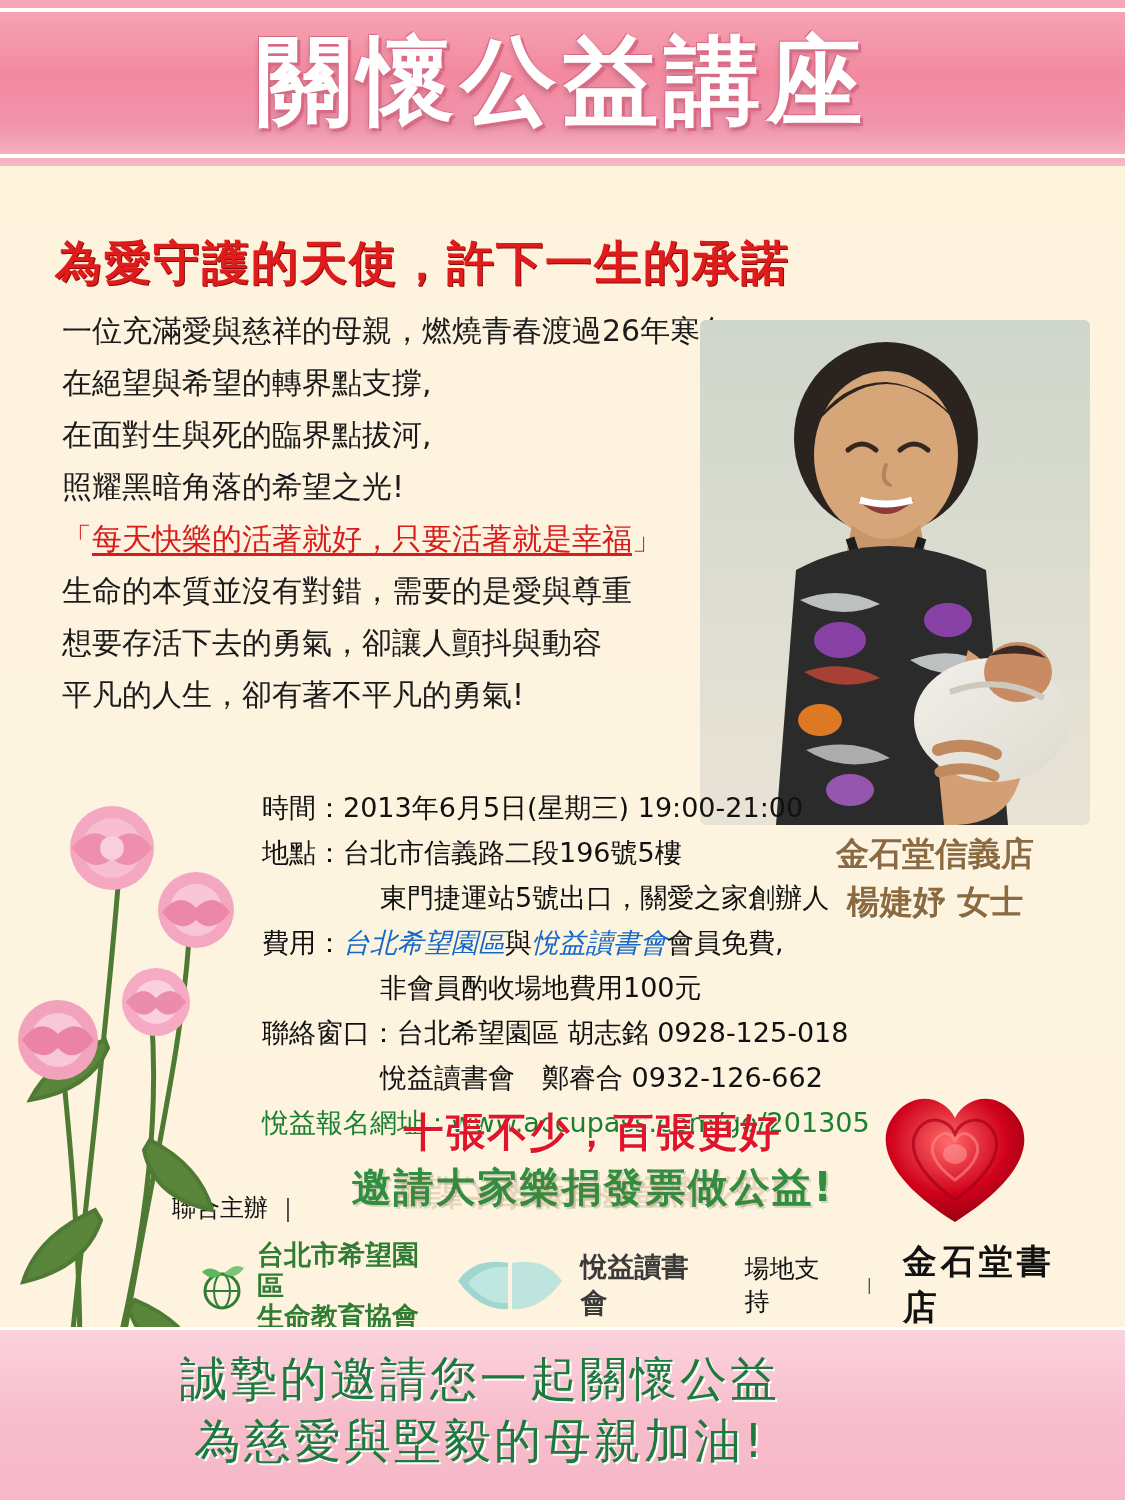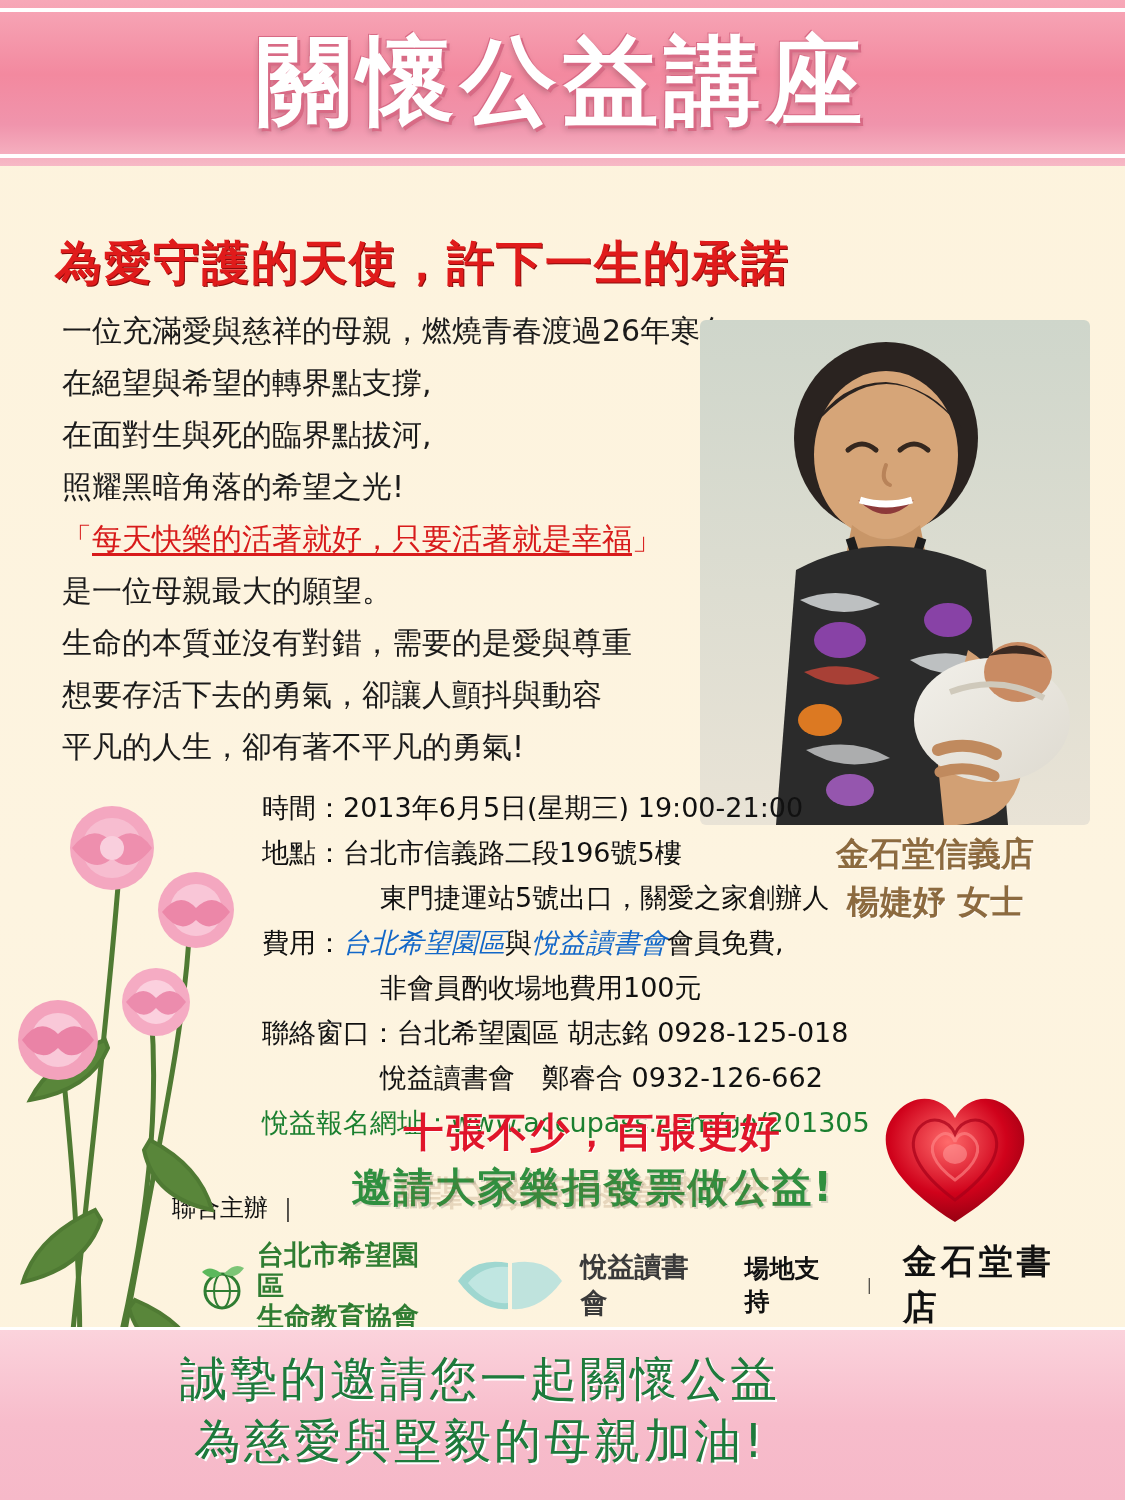--- a/index.html
+++ b/index.html
@@ -95,21 +95,21 @@
     display:flex;align-items:center;gap:18px;
   }
   .logo1{display:flex;align-items:center;gap:8px;}
   .logo1-mark{width:54px;height:54px;position:relative;}
   .logo1-text{
     font-size:27px;font-weight:bold;color:#2f7d32;line-height:31px;
   }
   .logo2{display:flex;align-items:center;gap:10px;margin-left:10px;}
   .wings{width:120px;height:64px;}
   .logo2-text{font-size:27px;font-weight:bold;color:#3a3a3a;}
-  .venue-label{font-size:25px;color:#111;margin-left:36px;font-weight:bold;}
+  .venue-label{font-size:25px;color:#111;margin-left:36px;}
   .venue-bar{margin:0 8px;color:#111;}
   .venue-logo{
     font-size:34px;font-weight:bold;color:#111;letter-spacing:4px;
     font-family:"DejaVu Serif","Liberation Serif",serif;
   }
 
   
   .footer{
     position:absolute;left:0;bottom:0;width:1125px;height:170px;
     background:linear-gradient(180deg,#fbd3dc 0%,#f7bccb 55%,#f6b8c8 100%);
@@ -146,21 +146,20 @@
   <div class="headline">為愛守護的天使，許下一生的承諾</div>
 
   <div class="body-text">
     <div class="line">一位充滿愛與慈祥的母親，燃燒青春渡過26年寒冬</div>
     <div class="line">在絕望與希望的轉界點支撐,</div>
     <div class="line">在面對生與死的臨界點拔河,</div>
     <div class="line">照耀黑暗角落的希望之光!</div>
     <div class="line quote">
       <span>「</span><u>每天快樂的活著就好，只要活著就是幸福</u><span>」</span>
     </div>
-    <div class="line">是一位母親最大的願望。</div>
     <div class="line">生命的本質並沒有對錯，需要的是愛與尊重</div>
     <div class="line">想要存活下去的勇氣，卻讓人顫抖與動容</div>
     <div class="line">平凡的人生，卻有著不平凡的勇氣!</div>
   </div>
 
   <div class="portrait">
     <svg width="390" height="505" viewBox="0 0 390 505" xmlns="http://www.w3.org/2000/svg" aria-hidden="true">
       <defs>
         <linearGradient id="bgp" x1="0" y1="0" x2="0" y2="1">
           <stop offset="0%" stop-color="#cfd6cb"></stop>

